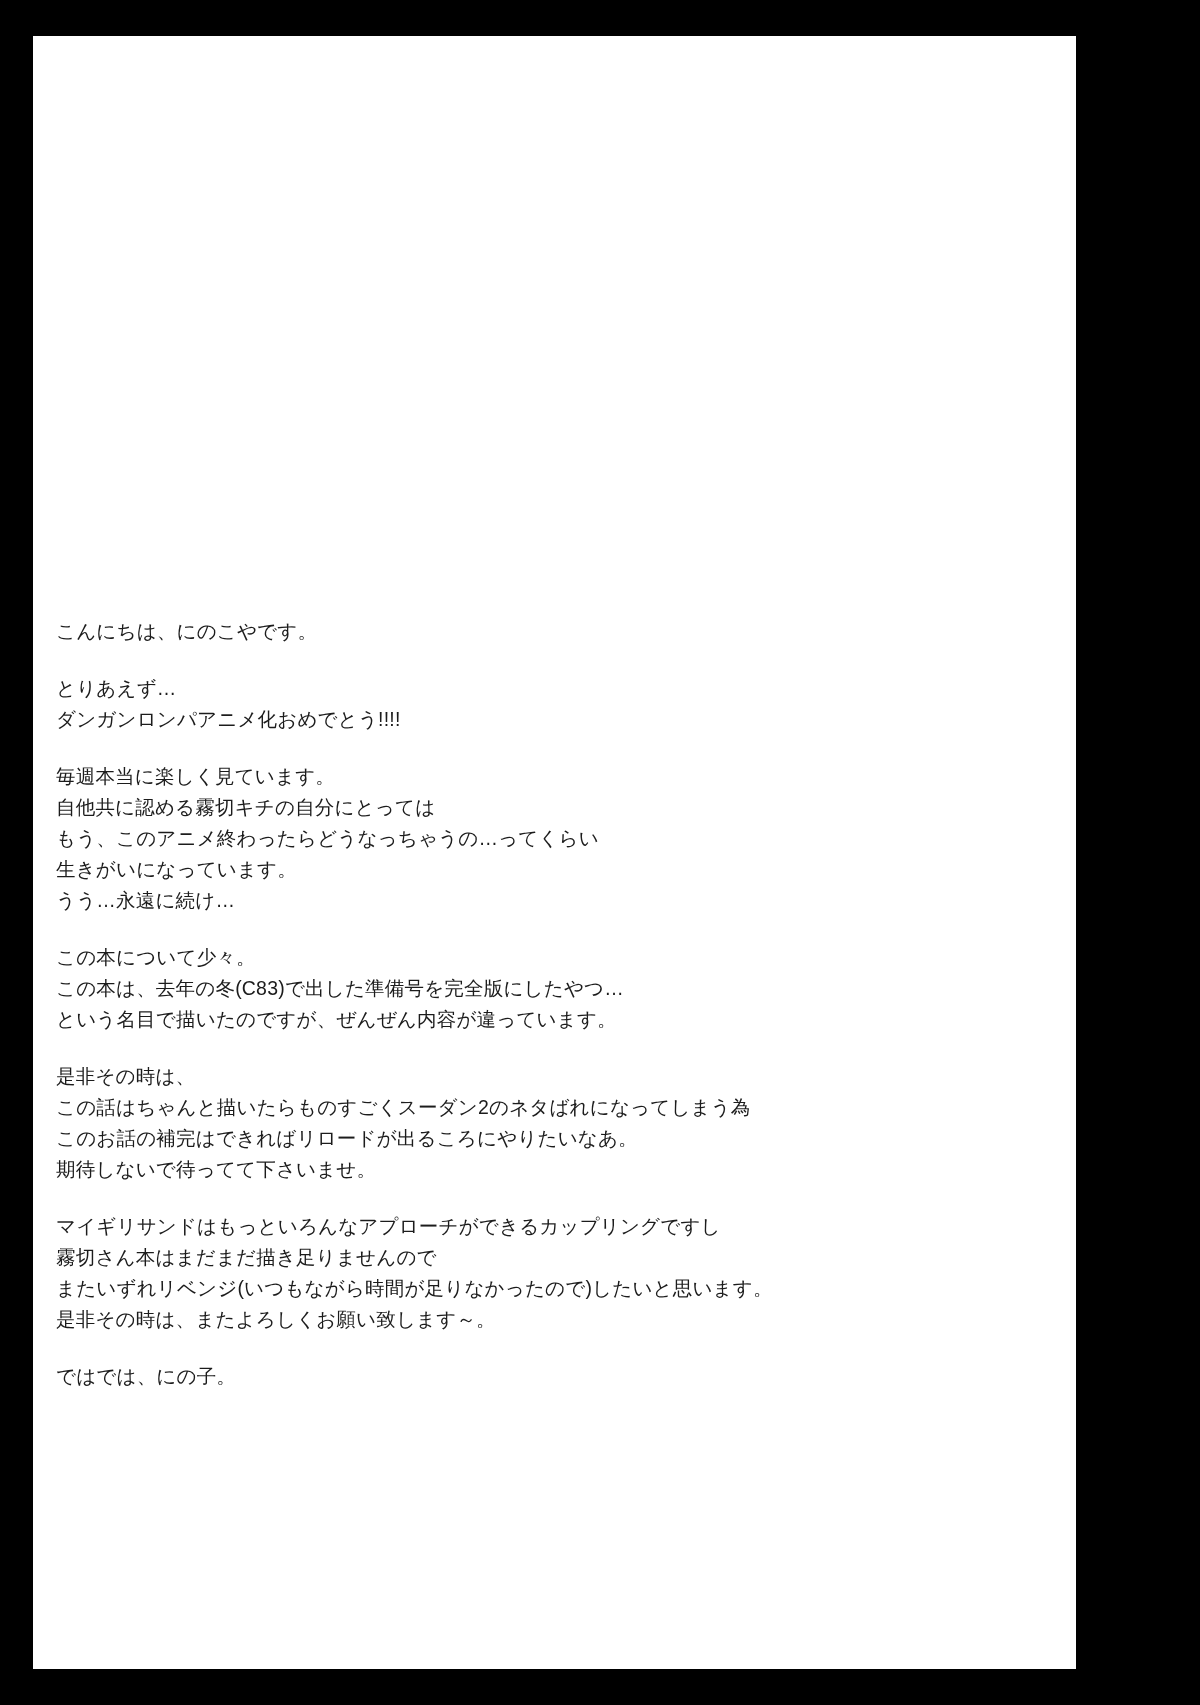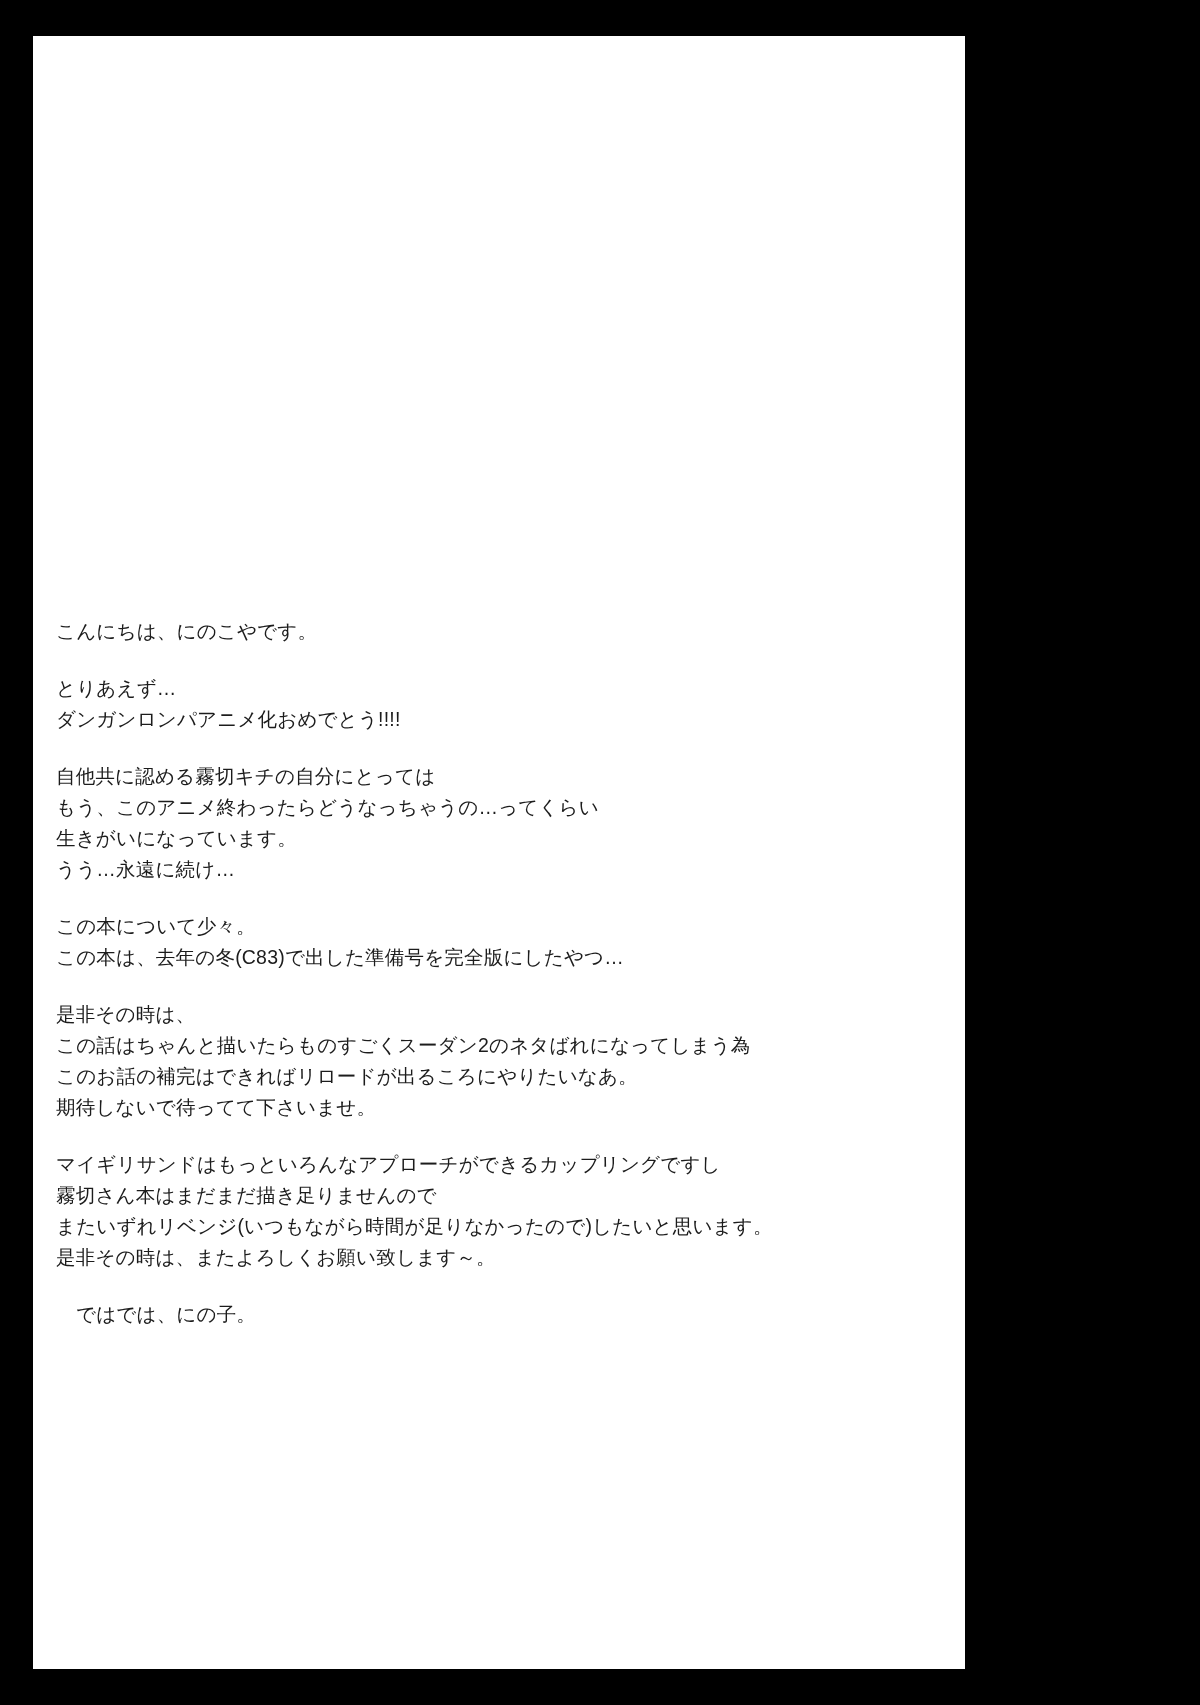--- a/index.html
+++ b/index.html
@@ -9,36 +9,35 @@
   }
   body {
     width: 1200px;
     height: 1705px;
     overflow: hidden;
   }
   .page {
     position: absolute;
     left: 33px;
     top: 36px;
-    width: 932px;
+    width: 1043px;
     height: 1633px;
     background: #ffffff;
   }
   .afterword {
     position: absolute;
     left: 23px;
     top: 580px;
     width: 1060px;
   }
   .para {
     margin: 0 0 26px 0;
   }
   .para:last-child {
     margin-bottom: 0;
-    margin-left: 20px;
   }
   .line {
     font-family: "Liberation Sans", "DejaVu Sans", sans-serif;
     font-size: 19.5px;
     line-height: 31px;
     color: #1c1c1c;
     white-space: pre;
     letter-spacing: 0.2px;
   }
 </style>
@@ -51,29 +50,31 @@
     <div class="para">
       <div class="line">こんにちは、にのこやです。</div>
     </div>
 
     <div class="para">
       <div class="line">とりあえず…</div>
       <div class="line">ダンガンロンパアニメ化おめでとう!!!!</div>
     </div>
 
     <div class="para">
+      <div class="line">毎週本当に楽しく見ています。</div>
       <div class="line">自他共に認める霧切キチの自分にとっては</div>
       <div class="line">もう、このアニメ終わったらどうなっちゃうの…ってくらい</div>
       <div class="line">生きがいになっています。</div>
       <div class="line">うう…永遠に続け…</div>
     </div>
 
     <div class="para">
       <div class="line">この本について少々。</div>
       <div class="line">この本は、去年の冬(C83)で出した準備号を完全版にしたやつ…</div>
+      <div class="line">という名目で描いたのですが、ぜんぜん内容が違っています。</div>
     </div>
 
     <div class="para">
       <div class="line">是非その時は、</div>
       <div class="line">この話はちゃんと描いたらものすごくスーダン2のネタばれになってしまう為</div>
       <div class="line">このお話の補完はできればリロードが出るころにやりたいなあ。</div>
       <div class="line">期待しないで待ってて下さいませ。</div>
     </div>
 
     <div class="para">

